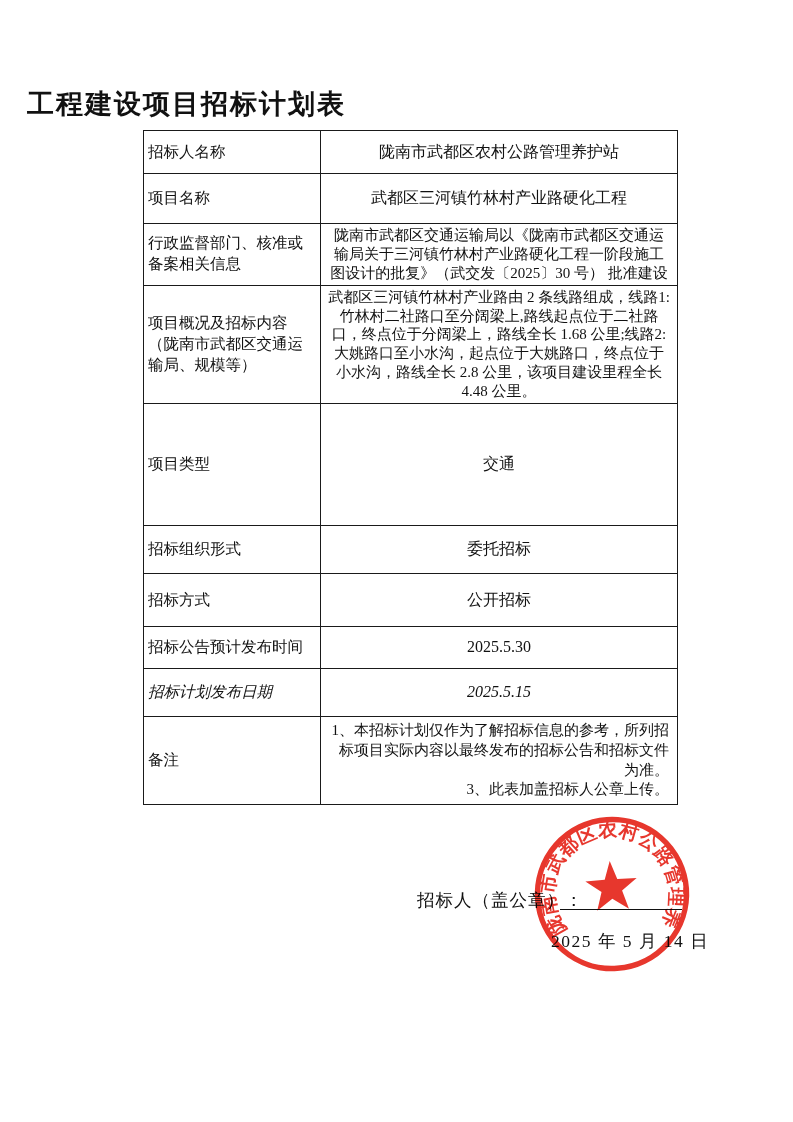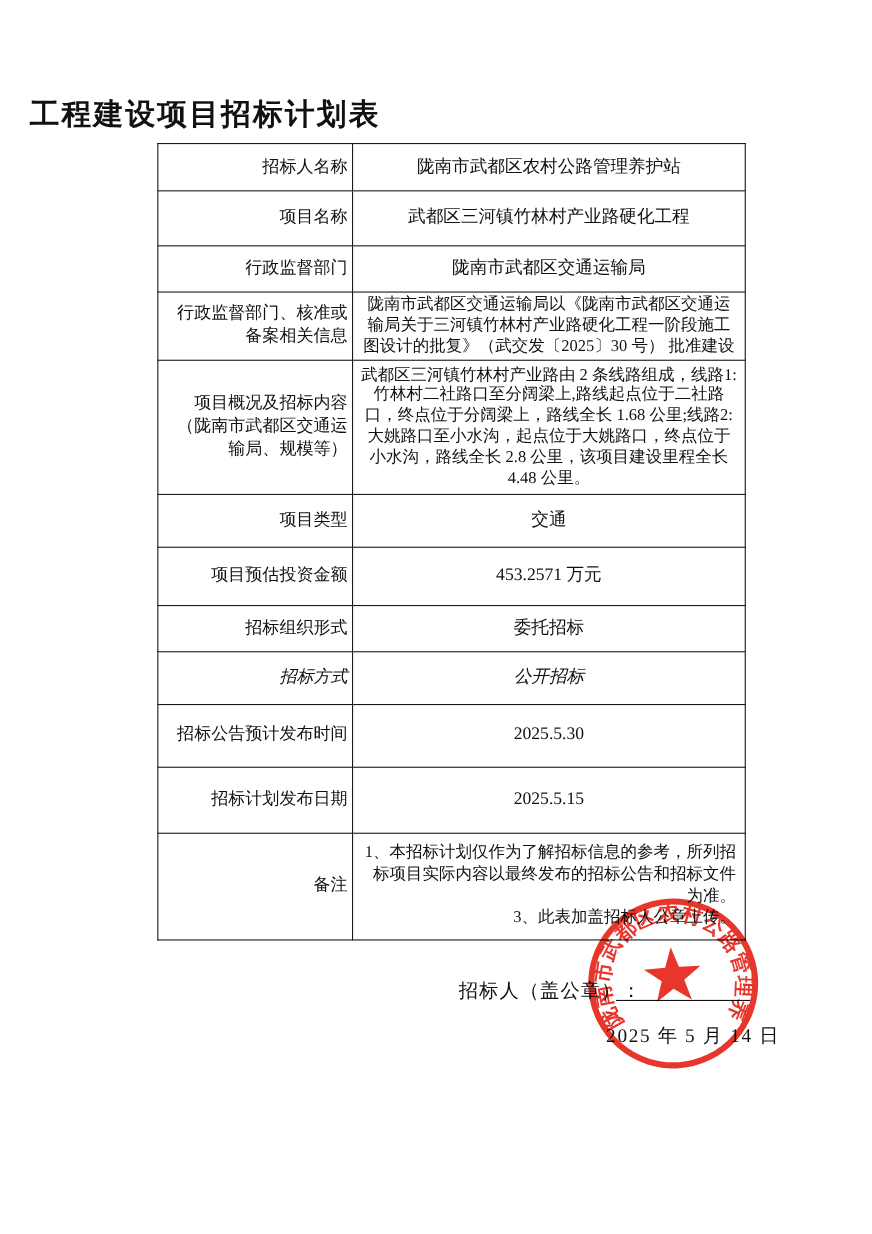--- a/index.html
+++ b/index.html
@@ -29,21 +29,21 @@
     table-layout:fixed;
   }
   .bid-table col.c1{width:177px;}
   .bid-table col.c2{width:357px;}
   .bid-table td{
     border:1.5px solid #1a1a1a;
     vertical-align:middle;
     padding:2px 4px;
   }
   .bid-table td.lbl{
-    text-align:right;
+    text-align:left;
     font-size:15.5px;
     line-height:1.35;
   }
   .bid-table td.val{
     text-align:center;
     font-size:16px;
     line-height:1.3;
   }
   .bid-table td.val.para{
     font-size:15px;
@@ -119,38 +119,30 @@
     <tbody>
       <tr>
         <td class="lbl">招标人名称</td>
         <td class="val">陇南市武都区农村公路管理养护站</td>
       </tr>
       <tr>
         <td class="lbl">项目名称</td>
         <td class="val">武都区三河镇竹林村产业路硬化工程</td>
       </tr>
       <tr>
-        <td class="lbl">行政监督部门</td>
-        <td class="val">陇南市武都区交通运输局</td>
-      </tr>
-      <tr>
         <td class="lbl">行政监督部门、核准或备案相关信息</td>
         <td class="val para">陇南市武都区交通运输局以《陇南市武都区交通运输局关于三河镇竹林村产业路硬化工程一阶段施工图设计的批复》（武交发〔2025〕30 号） 批准建设</td>
       </tr>
       <tr>
         <td class="lbl">项目概况及招标内容（陇南市武都区交通运输局、规模等）</td>
         <td class="val para">武都区三河镇竹林村产业路由 2 条线路组成，线路1:竹林村二社路口至分阔梁上,路线起点位于二社路口，终点位于分阔梁上，路线全长 1.68 公里;线路2:大姚路口至小水沟，起点位于大姚路口，终点位于小水沟，路线全长 2.8 公里，该项目建设里程全长 4.48 公里。</td>
       </tr>
       <tr>
         <td class="lbl">项目类型</td>
         <td class="val">交通</td>
-      </tr>
-      <tr>
-        <td class="lbl">项目预估投资金额</td>
-        <td class="val">453.2571 万元</td>
       </tr>
       <tr>
         <td class="lbl">招标组织形式</td>
         <td class="val">委托招标</td>
       </tr>
       <tr>
         <td class="lbl">招标方式</td>
         <td class="val">公开招标</td>
       </tr>
       <tr>

